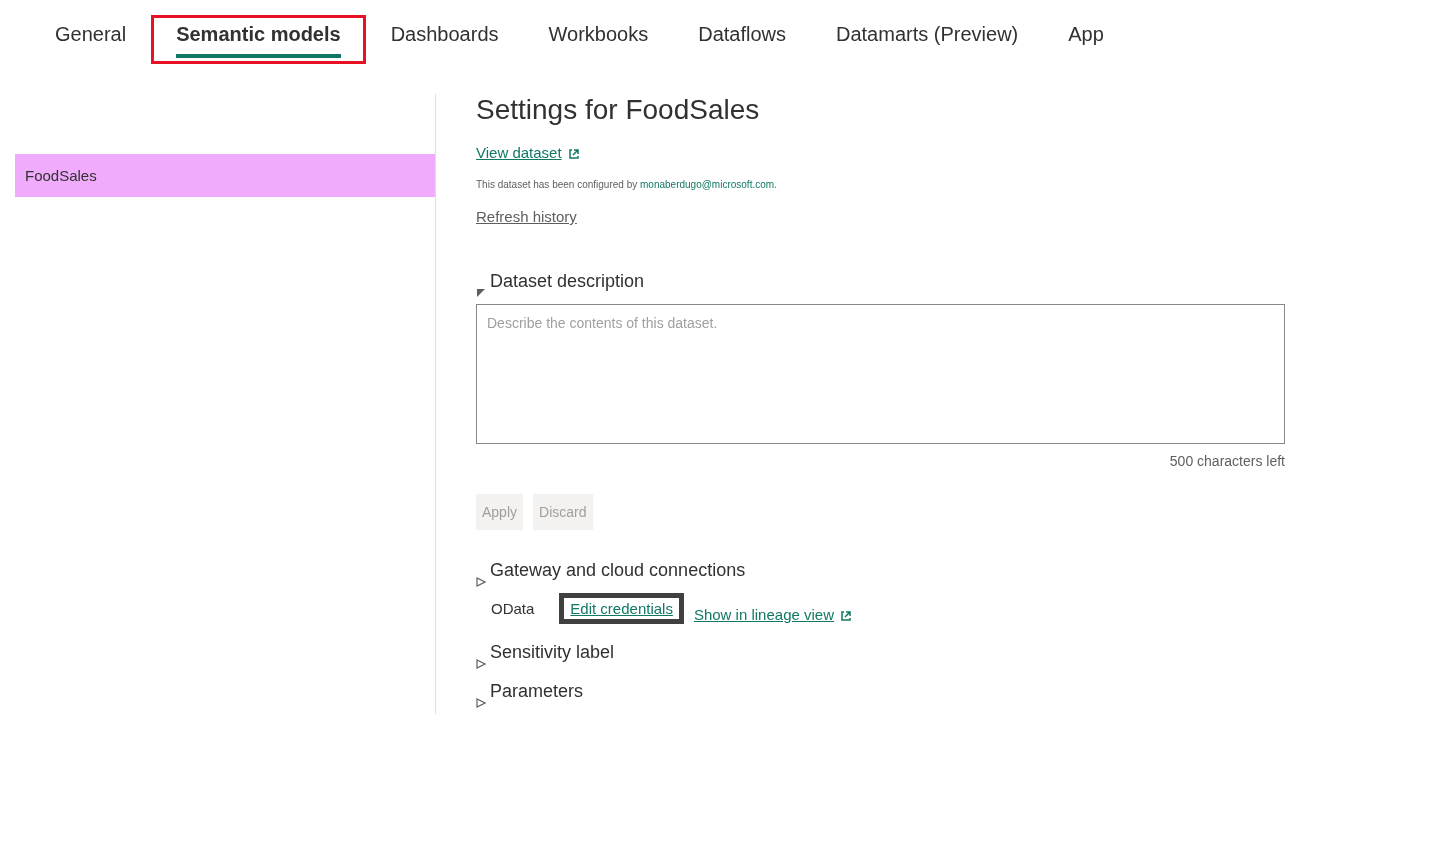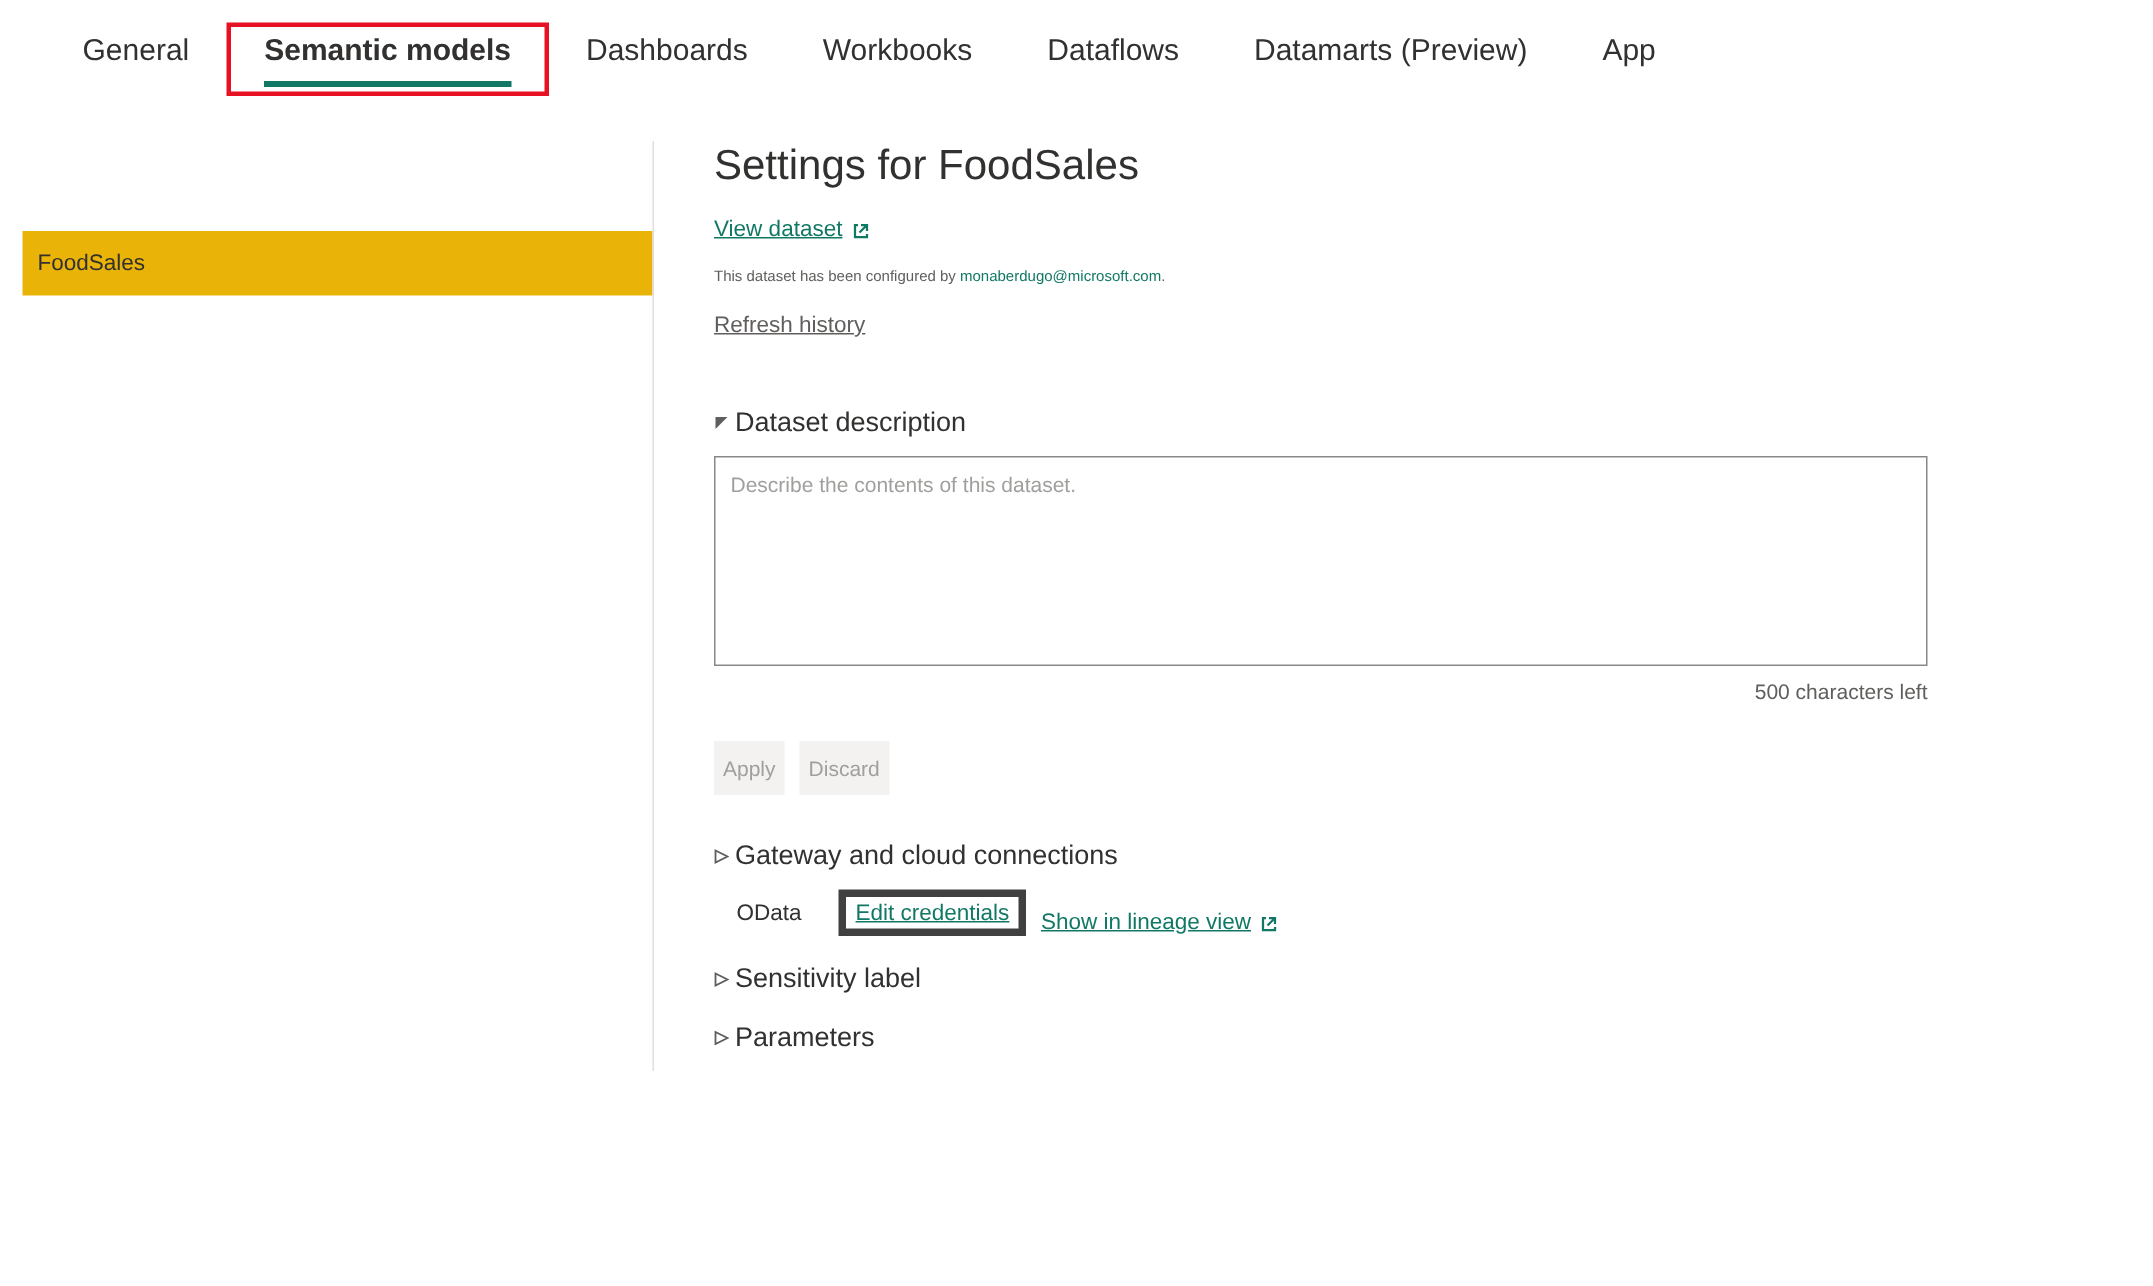--- a/index.html
+++ b/index.html
@@ -46,21 +46,21 @@
     .main-container {
       display: flex;
       margin-top: 30px;
     }
     .sidebar {
       width: 435px;
       padding-left: 15px;
       padding-right: 0;
     }
     .sidebar-item {
-      background: #eab308;
+      background: #f0abfc;
       padding: 13px 10px;
       font-size: 15px;
       color: #323130;
       cursor: pointer;
       margin-top: 60px;
     }
     .content {
       flex: 1;
       padding-left: 40px;
       padding-right: 150px;
@@ -107,21 +107,21 @@
     .refresh-link {
       font-size: 15px;
       color: #605e5c;
       text-decoration: underline;
       cursor: pointer;
       margin-bottom: 28px;
       display: inline-block;
     }
     .section-header {
       display: flex;
-      align-items: flex-start;
+      align-items: flex-end;
       font-size: 18px;
       font-weight: 400;
       color: #323130;
       cursor: pointer;
       margin-bottom: 12px;
       margin-top: 18px;
     }
     .caret {
       width: 10px;
       height: 10px;

